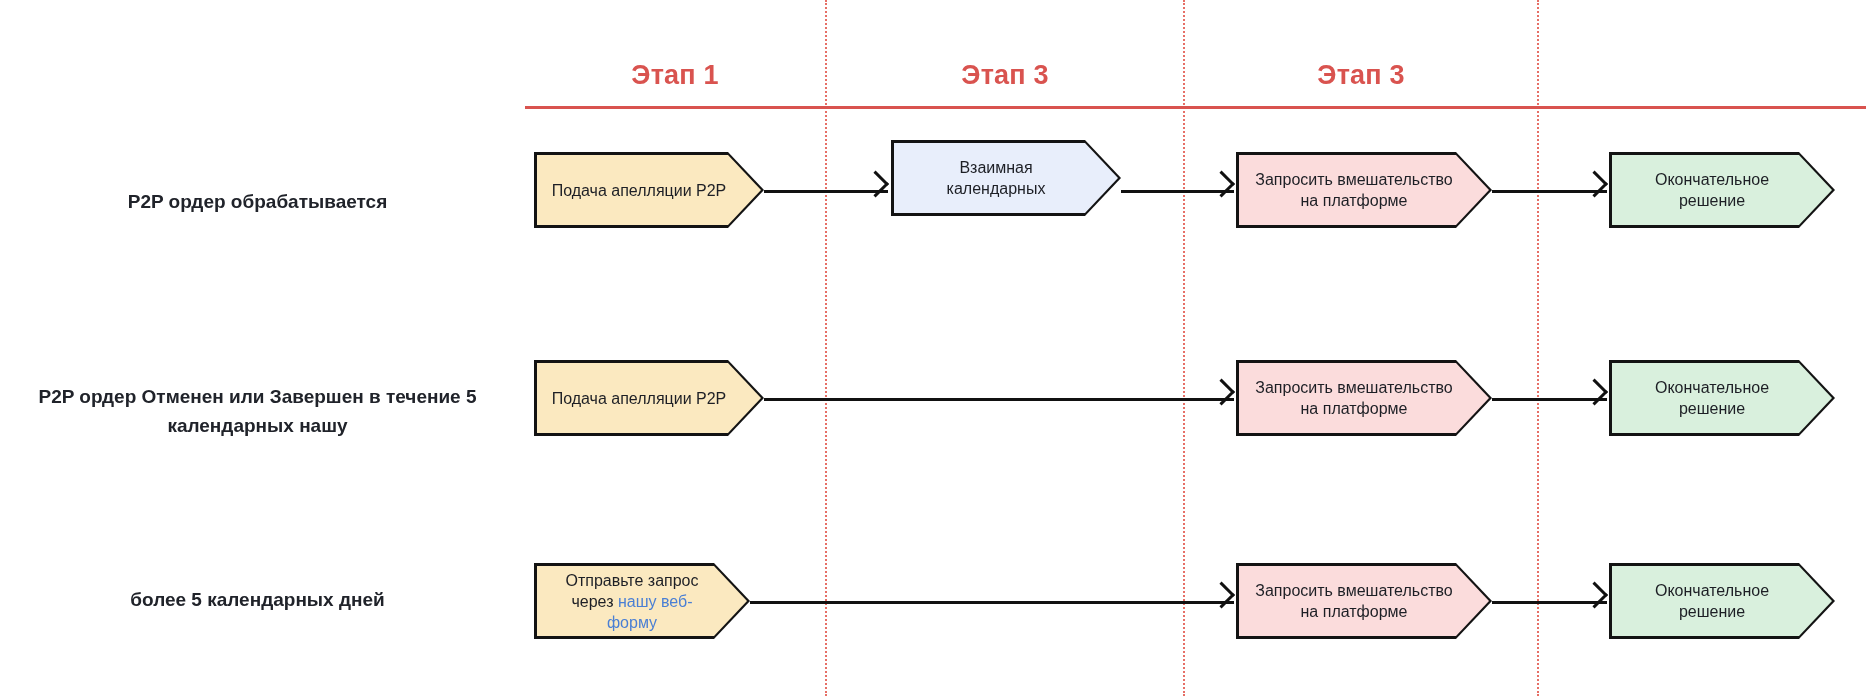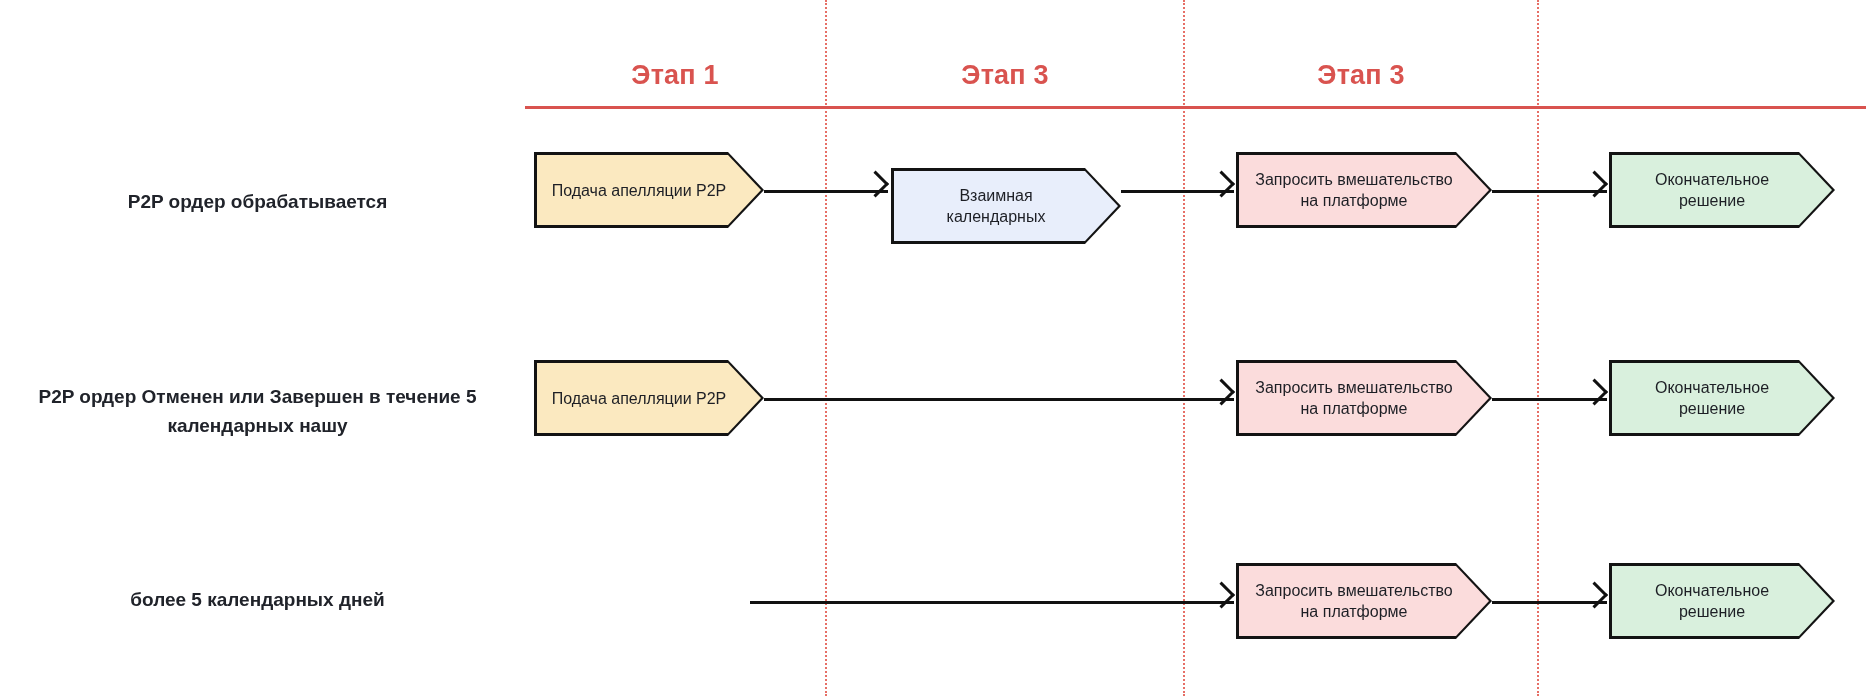--- a/index.html
+++ b/index.html
@@ -133,21 +133,21 @@
   <div class="row-label" style="top:163px">
     <div>P2P ордер обрабатывается</div>
   </div>
 
   <div class="chev black-outline" style="left:534px; top:152px; width:230px; height:76px;">
     <div class="chev-inner" style="background:#fbe9c0"></div>
     <div class="chev-text">Подача апелляции P2P</div>
   </div>
   <div class="arrow" style="left:764px; top:190px; width:124px;"></div>
 
-  <div class="chev black-outline" style="left:891px; top:168px; width:230px; height:76px;">
+  <div class="chev black-outline" style="left:891px; top:140px; width:230px; height:76px;">
     <div class="chev-inner" style="background:#e8eefb"></div>
     <div class="chev-text">
       <div>Взаимная</div>
       <div>календарных</div>
     </div>
   </div>
   <div class="arrow" style="left:1121px; top:190px; width:113px;"></div>
 
   <div class="chev black-outline" style="left:1236px; top:152px; width:256px; height:76px;">
     <div class="chev-inner" style="background:#fbdcdc"></div>
@@ -191,20 +191,27 @@
     <div class="chev-text">
       <div>Окончательное</div>
       <div>решение</div>
     </div>
   </div>
 
   <div class="row-label" style="top:561px">
     <div>более 5 календарных дней</div>
   </div>
 
+  <div class="chev black-outline" style="left:534px; top:563px; width:216px; height:76px;">
+    <div class="chev-inner" style="background:#fbe9c0"></div>
+    <div class="chev-text">
+      <div>Отправьте запрос</div>
+      <div><span>через </span><span class="weblink">нашу веб-форму</span></div>
+    </div>
+  </div>
   <div class="arrow" style="left:750px; top:601px; width:484px;"></div>
 
   <div class="chev black-outline" style="left:1236px; top:563px; width:256px; height:76px;">
     <div class="chev-inner" style="background:#fbdcdc"></div>
     <div class="chev-text">
       <div>Запросить вмешательство</div>
       <div>на платформе</div>
     </div>
   </div>
   <div class="arrow" style="left:1492px; top:601px; width:115px;"></div>

